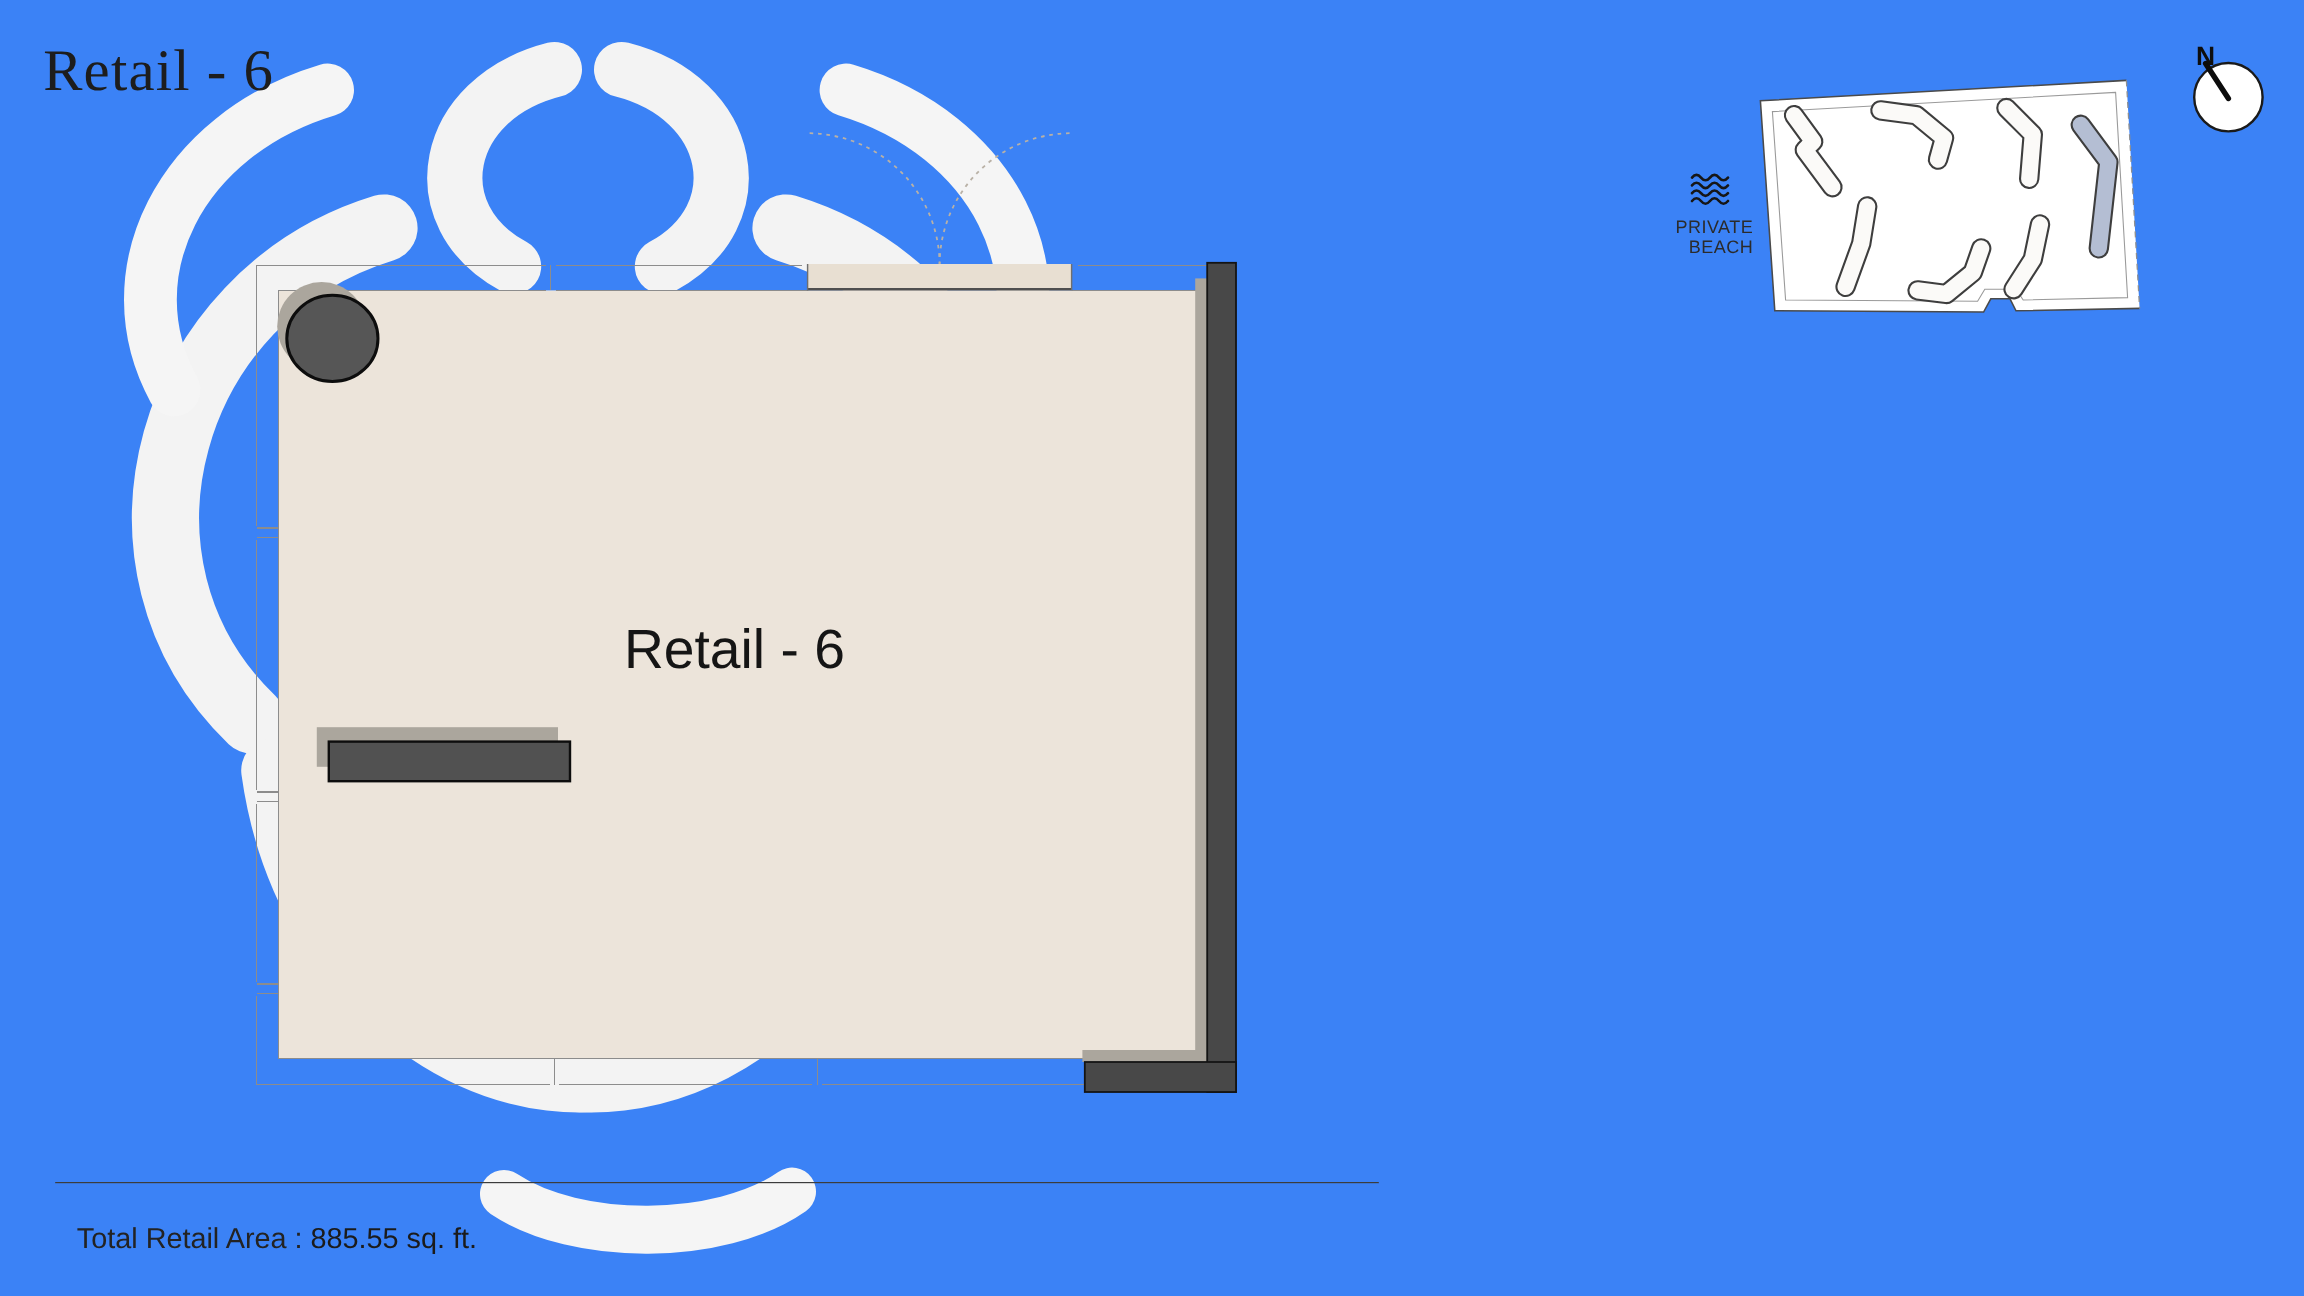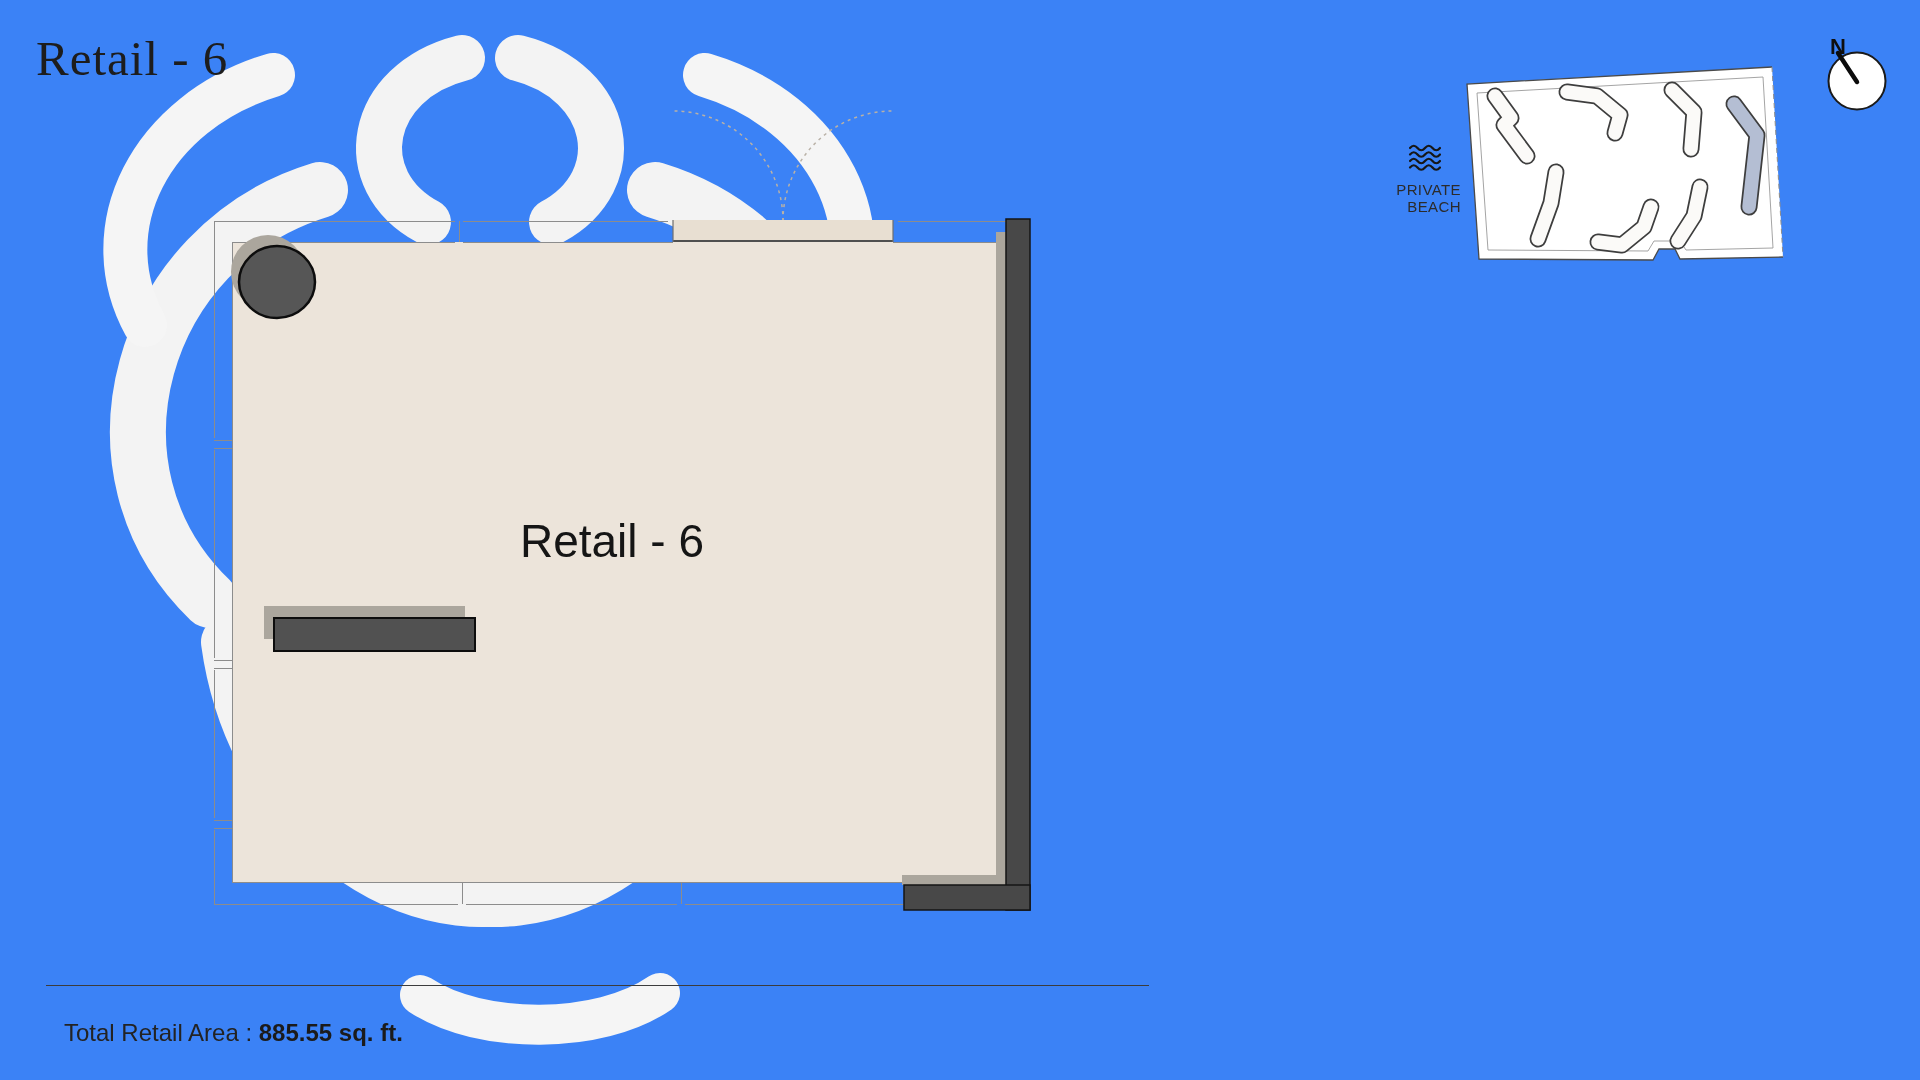--- a/index.html
+++ b/index.html
@@ -33,21 +33,21 @@
   .abs{position:absolute;}
   .page-title{left:36px;top:30px;font-family:"Liberation Serif",serif;font-weight:400;
               font-size:49px;color:#1d1d1d;letter-spacing:1px;}
   .room-label{left:462px;top:514px;width:300px;text-align:center;
               font-size:46px;color:#151515;}
   .beach-label{left:1377px;top:182px;width:84px;text-align:right;
                font-size:15px;line-height:16.5px;color:#2b2b2b;letter-spacing:.4px;}
   .compass-n{left:1830px;top:34px;font-size:22px;font-weight:700;color:#0e0e0e;}
   .footer-rule{left:46px;top:985px;width:1103px;height:0;border-top:1.5px solid #3c3c3c;}
   .footer-area{left:64px;top:1019px;font-size:24px;color:#232323;white-space:pre;}
-  .footer-area b{font-weight:700;color:#1b1b1b;}
+  .footer-area b{font-weight:400;color:#1b1b1b;}
 </style>
 </head>
 <body>
 
 <div id="page">
 
   <svg width="1920" height="1080" viewBox="0 0 1920 1080">
 
     <g>
       <path class="wm" stroke-width="56" d="M 320,190 C 140,245 75,470 210,600"></path>

